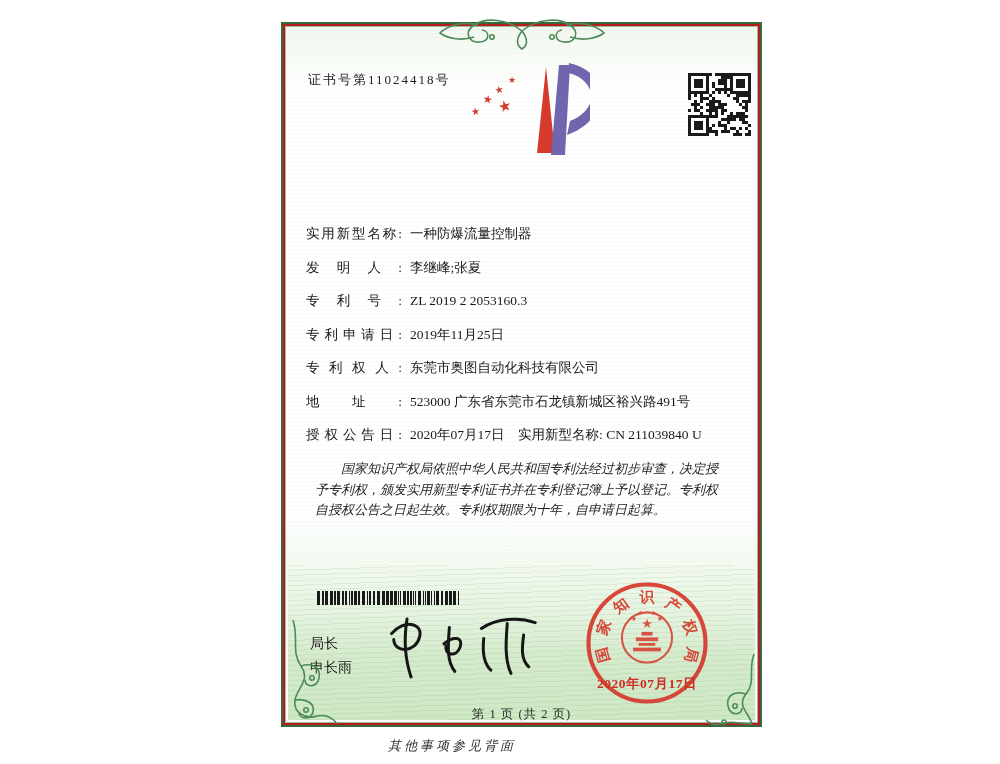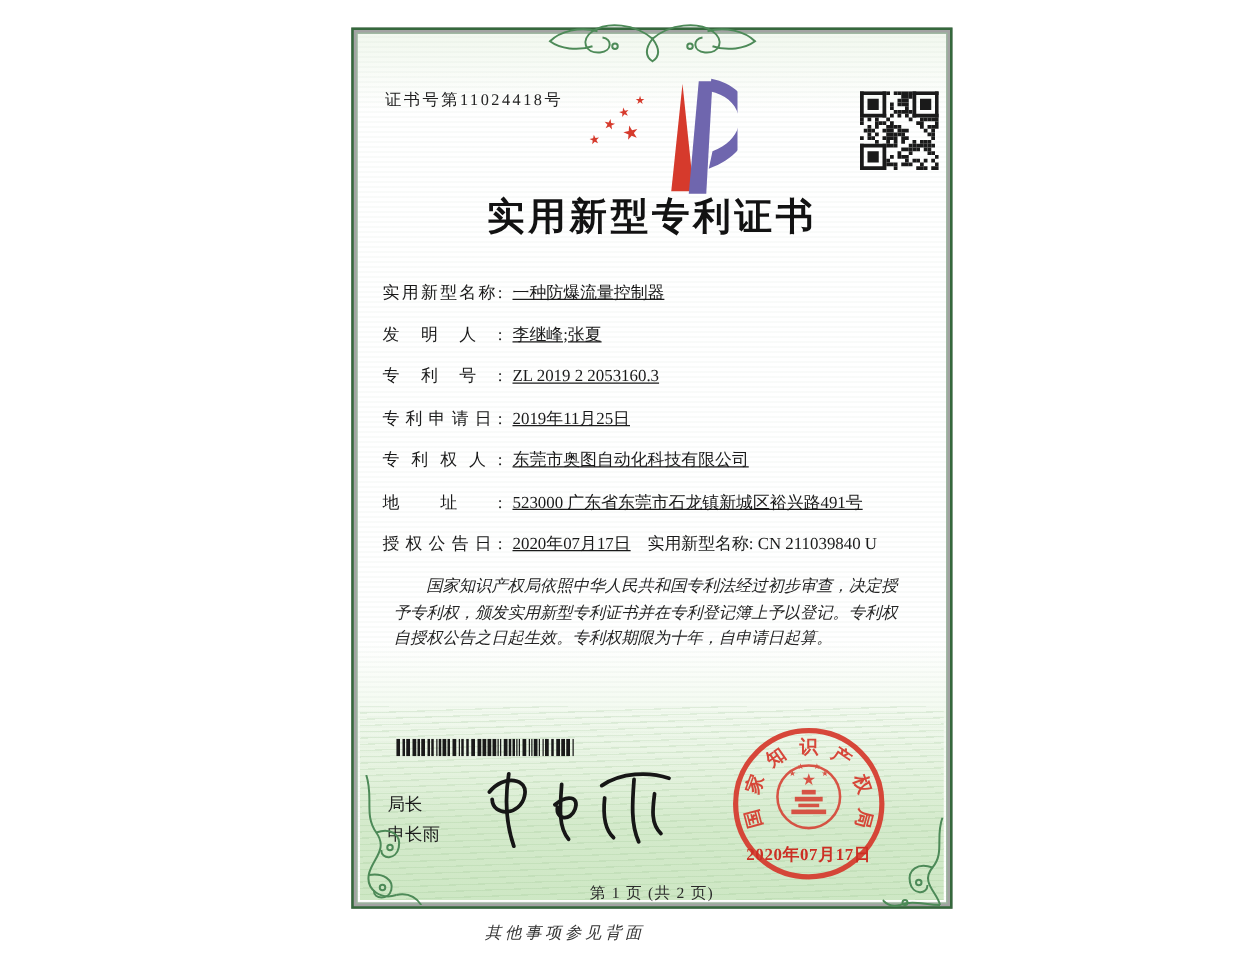--- a/index.html
+++ b/index.html
@@ -7,21 +7,21 @@
     width:1000px;height:764px;position:relative;
     background:#ffffff;
     font-family:"Liberation Serif","DejaVu Serif",serif;
     color:#1b1b1b;
     overflow:hidden;
   }
   .certificate{
     position:absolute;left:281px;top:22px;width:481px;height:705px;
     border:2px solid #35683c;
     box-sizing:border-box;
-    background:#a3a3a3;
+    background:#b91c1c;
   }
   .inner{
     position:absolute;inset:2px;border:1px solid #9ab89d;
     background:
       repeating-linear-gradient(0deg, rgba(140,170,145,0.05) 0 1px, transparent 1px 4px),
       linear-gradient(180deg,#f2f8ef 0%,#ffffff 9%,#ffffff 70%,#f3faf0 78%,#ffffff 100%);
   }
   .green-band{
     position:absolute;left:2px;right:2px;top:538px;bottom:2px;
     background:
@@ -32,21 +32,21 @@
   .cert-no{
     position:absolute;left:22px;top:44px;font-size:13px;letter-spacing:2px;color:#222;
   }
   .logo{position:absolute;left:174px;top:34px;width:130px;height:100px;}
   .qr{position:absolute;left:402px;top:46px;width:63px;height:63px;}
   .title{
     position:absolute;left:0;right:0;top:126px;text-align:center;
     font-size:30px;font-weight:600;letter-spacing:3px;color:#121212;
   }
   .fields{position:absolute;left:20px;right:18px;top:197px;font-size:13.5px;}
-  .frow{position:relative;height:20px;line-height:20px;margin-bottom:13.5px;white-space:nowrap;text-decoration:underline;}
+  .frow{position:relative;height:20px;line-height:20px;margin-bottom:13.5px;white-space:nowrap;}
   .lbl{display:inline-block;width:96px;text-align:justify;text-align-last:justify;margin-right:8px;color:#191919;}
   .val{color:#191919;}
   .grant-second{position:absolute;left:212px;top:0;}
   .paras{
     position:absolute;left:21px;right:19px;top:424px;
     font-size:13px;line-height:20.5px;font-style:italic;color:#242424;
   }
   .paras p{margin:8px;text-indent:2em;}
   .barcode{position:absolute;left:31px;top:564px;width:146px;height:14px;}
   .barcode svg{display:block;}
@@ -241,21 +241,20 @@
           <rect x="60" y="57" width="3" height="3" fill="#1a1a1a"></rect>
           <rect x="27" y="60" width="3" height="3" fill="#1a1a1a"></rect>
           <rect x="45" y="60" width="3" height="3" fill="#1a1a1a"></rect>
           <rect x="48" y="60" width="3" height="3" fill="#1a1a1a"></rect>
           <rect x="51" y="60" width="3" height="3" fill="#1a1a1a"></rect>
           <rect x="57" y="60" width="3" height="3" fill="#1a1a1a"></rect>
           <rect x="60" y="60" width="3" height="3" fill="#1a1a1a"></rect>
         </svg>
     </div>
 
-    <div class="title">实用新型专利证书</div>
 
     <div class="fields">
       <div class="frow">
         <span class="lbl">实用新型名称:</span><span class="val">一种防爆流量控制器</span>
       </div>
       <div class="frow">
         <span class="lbl">发明人:</span><span class="val">李继峰;张夏</span>
       </div>
       <div class="frow">
         <span class="lbl">专利号:</span><span class="val">ZL 2019 2 2053160.3</span>

